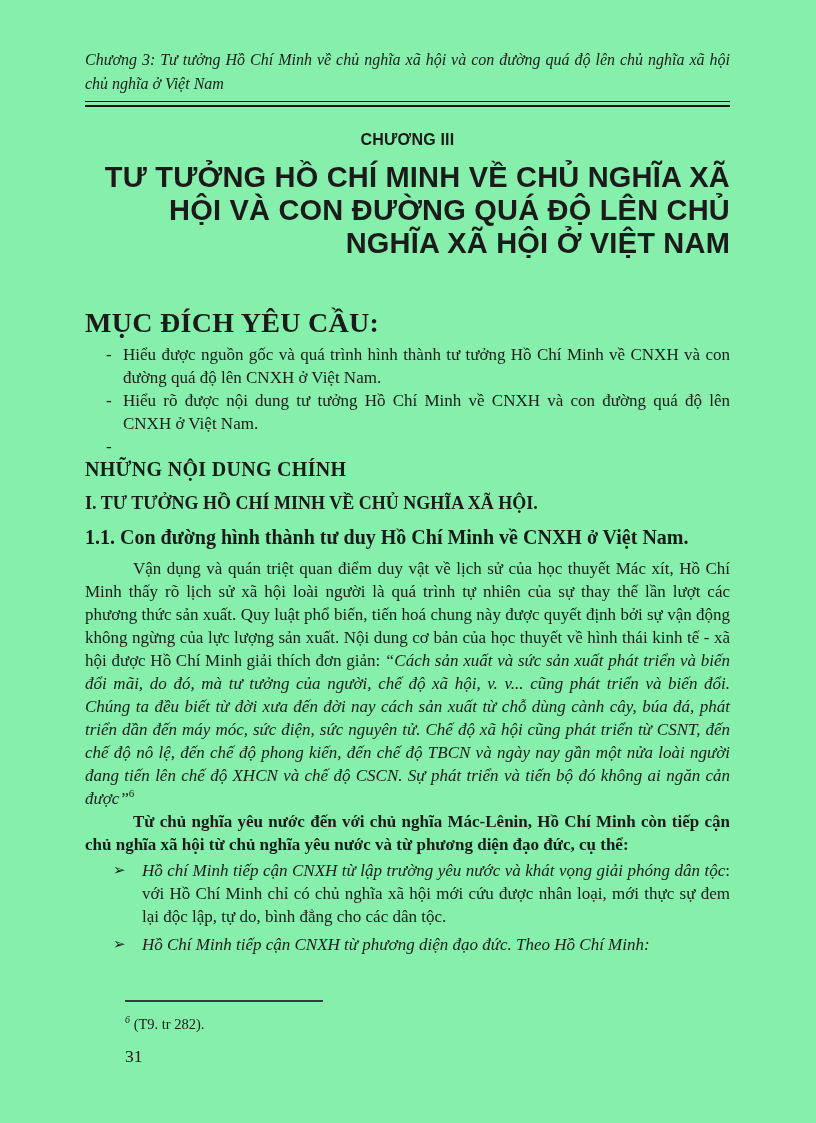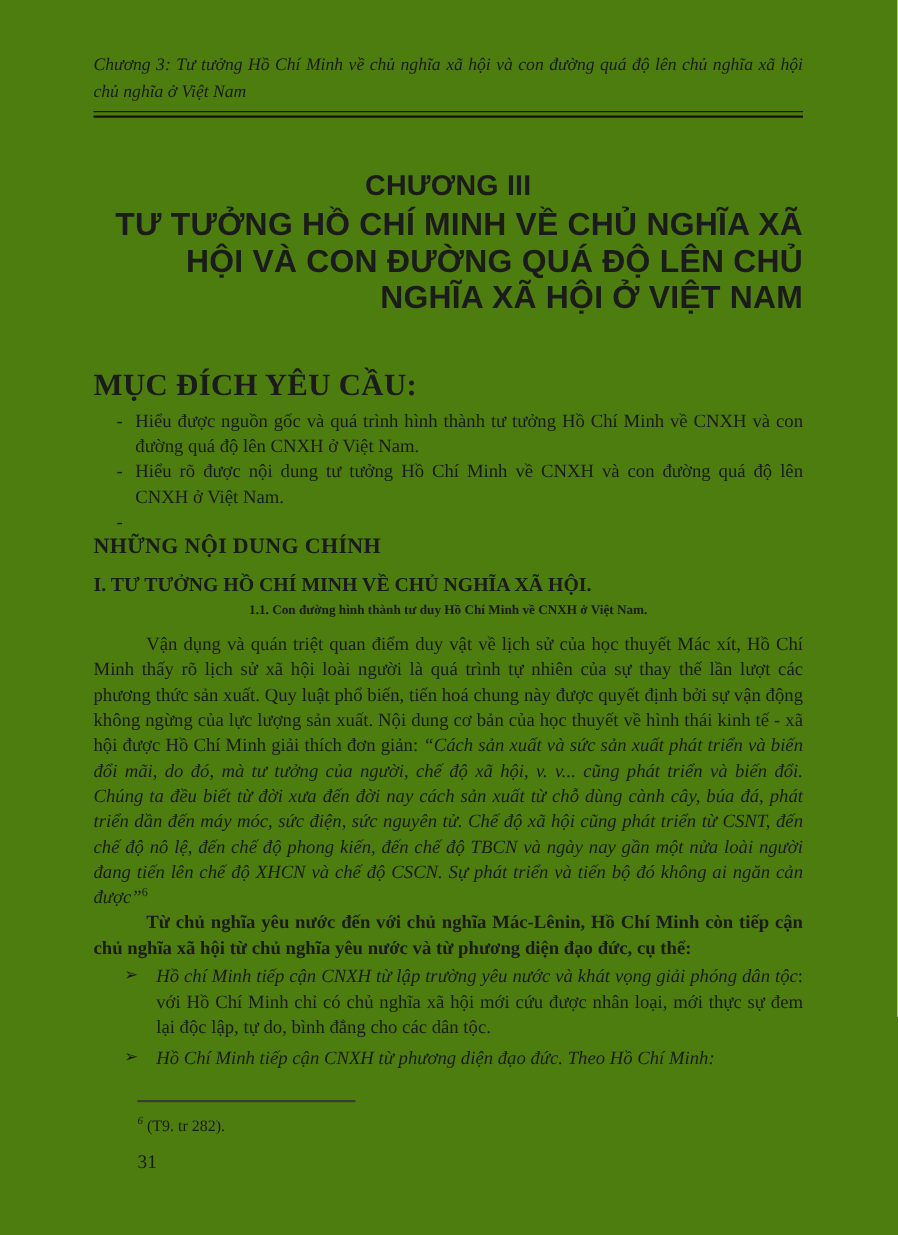--- a/index.html
+++ b/index.html
@@ -1,21 +1,21 @@
 <!DOCTYPE html>
 <html lang="vi"><head>
 <meta charset="utf-8">
 <style>
   html, body { margin: 0; padding: 0; background: #ffffff; }
   .page {
     position: relative;
     width: 816px;
     height: 1123px;
     margin: 0 auto;
-    background: #4d7c0f;
+    background: #86efac;
     color: #1b1b1b;
     font-family: "Liberation Serif", "DejaVu Serif", serif;
     overflow: hidden;
     box-sizing: border-box;
   }
   .content {
     margin: 0 86px 0 85px; 
   }
   
   .running-header {
@@ -26,25 +26,25 @@
     text-align: justify;
   }
   .header-rule {
     margin-top: 5px;
     height: 3px;
     border-top: 1.5px solid #121212;
     border-bottom: 2.5px solid #121212;
   }
   
   .chapter-label {
-    margin-top: 48px;
+    margin-top: 20px;
     text-align: center;
     font-family: "Liberation Sans", "DejaVu Sans", sans-serif;
     font-weight: bold;
-    font-size: 26px;
+    font-size: 16px;
     line-height: 26px;
     letter-spacing: 0.2px;
   }
   .chapter-title {
     margin-top: 8px;
     text-align: right;
     font-family: "Liberation Sans", "DejaVu Sans", sans-serif;
     font-weight: bold;
     font-size: 29px;
     line-height: 33px;
@@ -65,24 +65,24 @@
     line-height: 25px;
     letter-spacing: 0.3px;
   }
   .section-heading {
     margin-top: 10px;
     font-weight: bold;
     font-size: 18px;
     line-height: 23px;
   }
   .subsection-heading {
-    font-weight: bold;
-    font-size: 12px;
+    margin-top: 11px;
+    font-weight: bold;
+    font-size: 20px;
     line-height: 22px;
-    text-align: center;
   }
   
   .dash-list { margin-top: 8px; }
   .dash-item {
     position: relative;
     padding-left: 38px;
     font-size: 17px;
     line-height: 23px;
     text-align: justify;
   }

